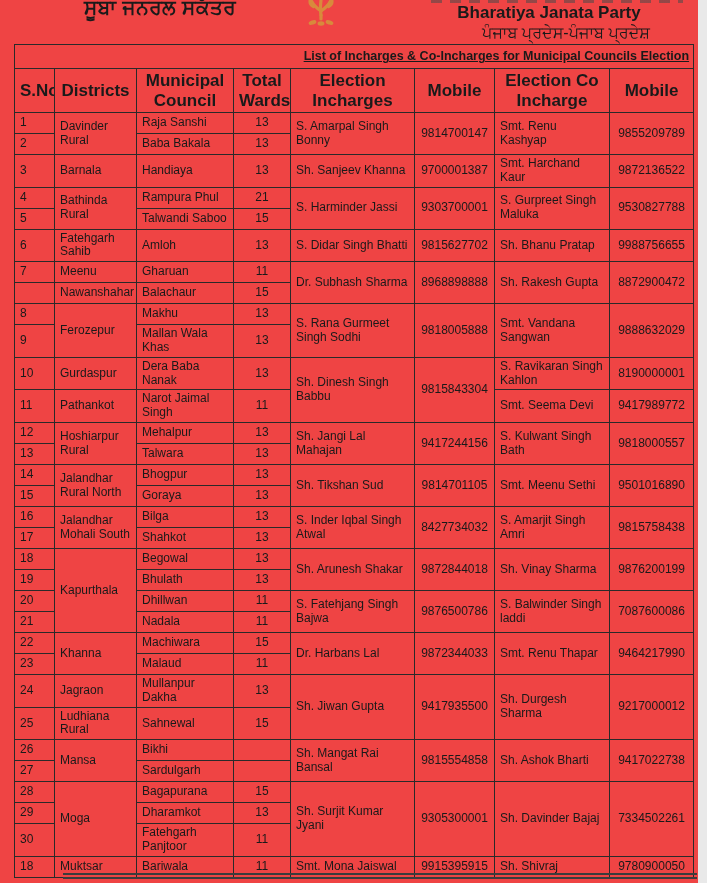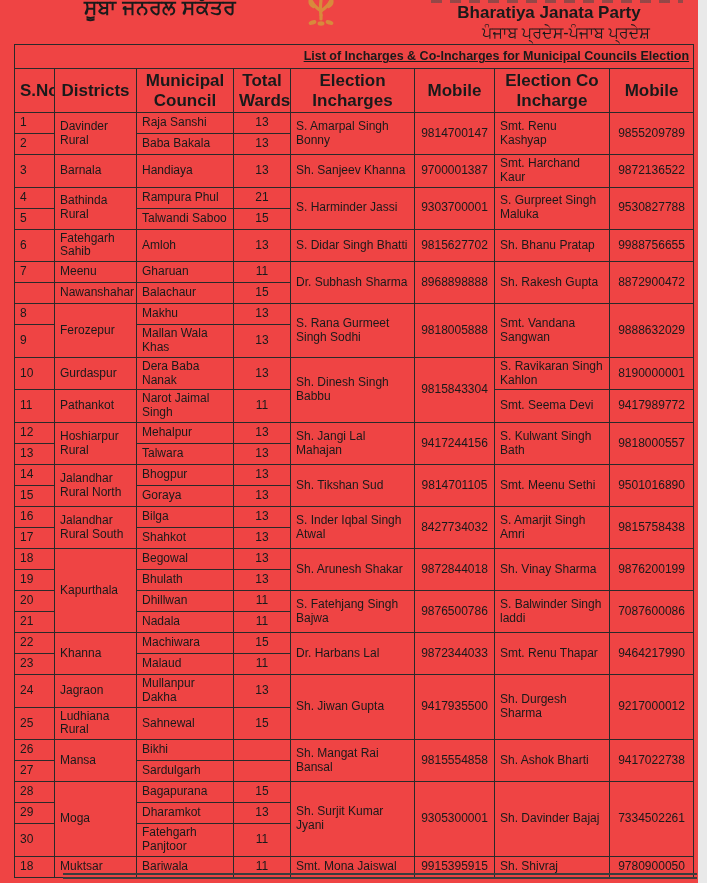--- a/index.html
+++ b/index.html
@@ -241,21 +241,21 @@
           <td rowspan="2" class="a-l">Smt. Meenu Sethi</td>
           <td rowspan="2" class="a-c">9501016890</td>
         </tr>
         <tr>
           <td class="a-l">15</td>
           <td class="a-l">Goraya</td>
           <td class="a-c">13</td>
         </tr>
         <tr>
           <td class="a-l">16</td>
-          <td rowspan="2" class="a-l">Jalandhar Rural South</td>
+          <td rowspan="2" class="a-l">Jalandhar Mohali South</td>
           <td class="a-l">Bilga</td>
           <td class="a-c">13</td>
           <td rowspan="2" class="a-l">S. Inder Iqbal Singh Atwal</td>
           <td rowspan="2" class="a-c">8427734032</td>
           <td rowspan="2" class="a-l">S. Amarjit Singh Amri</td>
           <td rowspan="2" class="a-c">9815758438</td>
         </tr>
         <tr>
           <td class="a-l">17</td>
           <td class="a-l">Shahkot</td>

